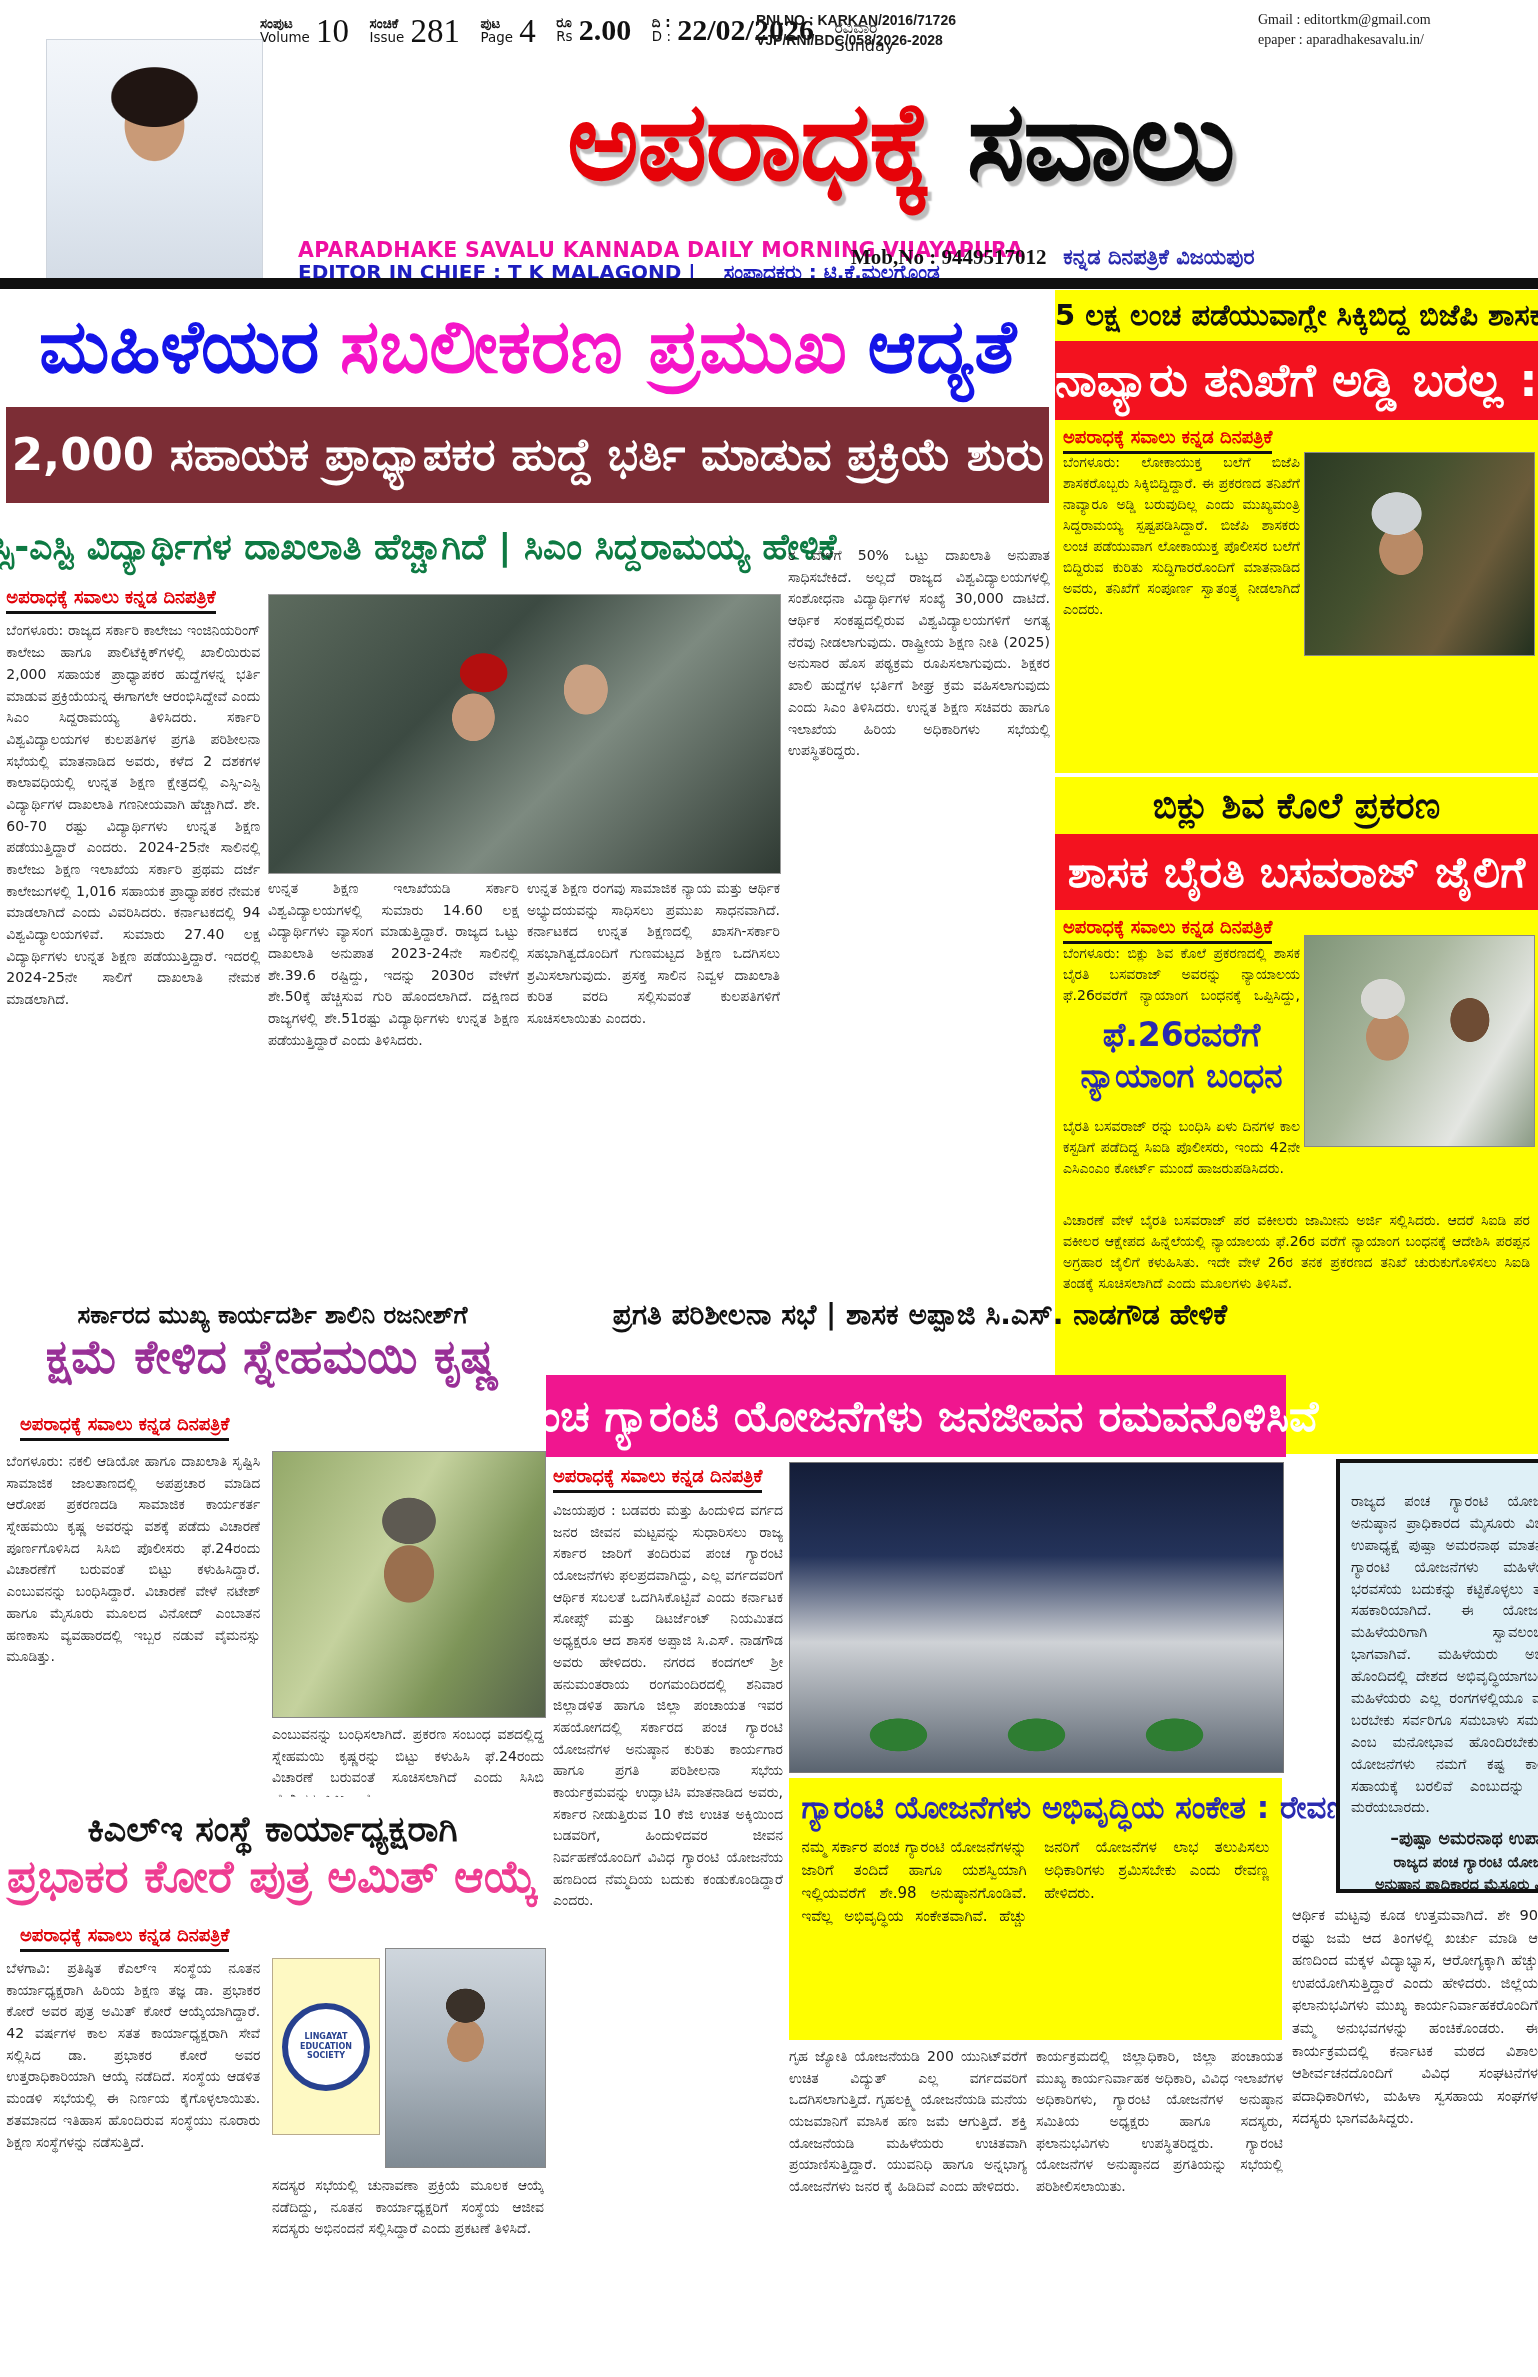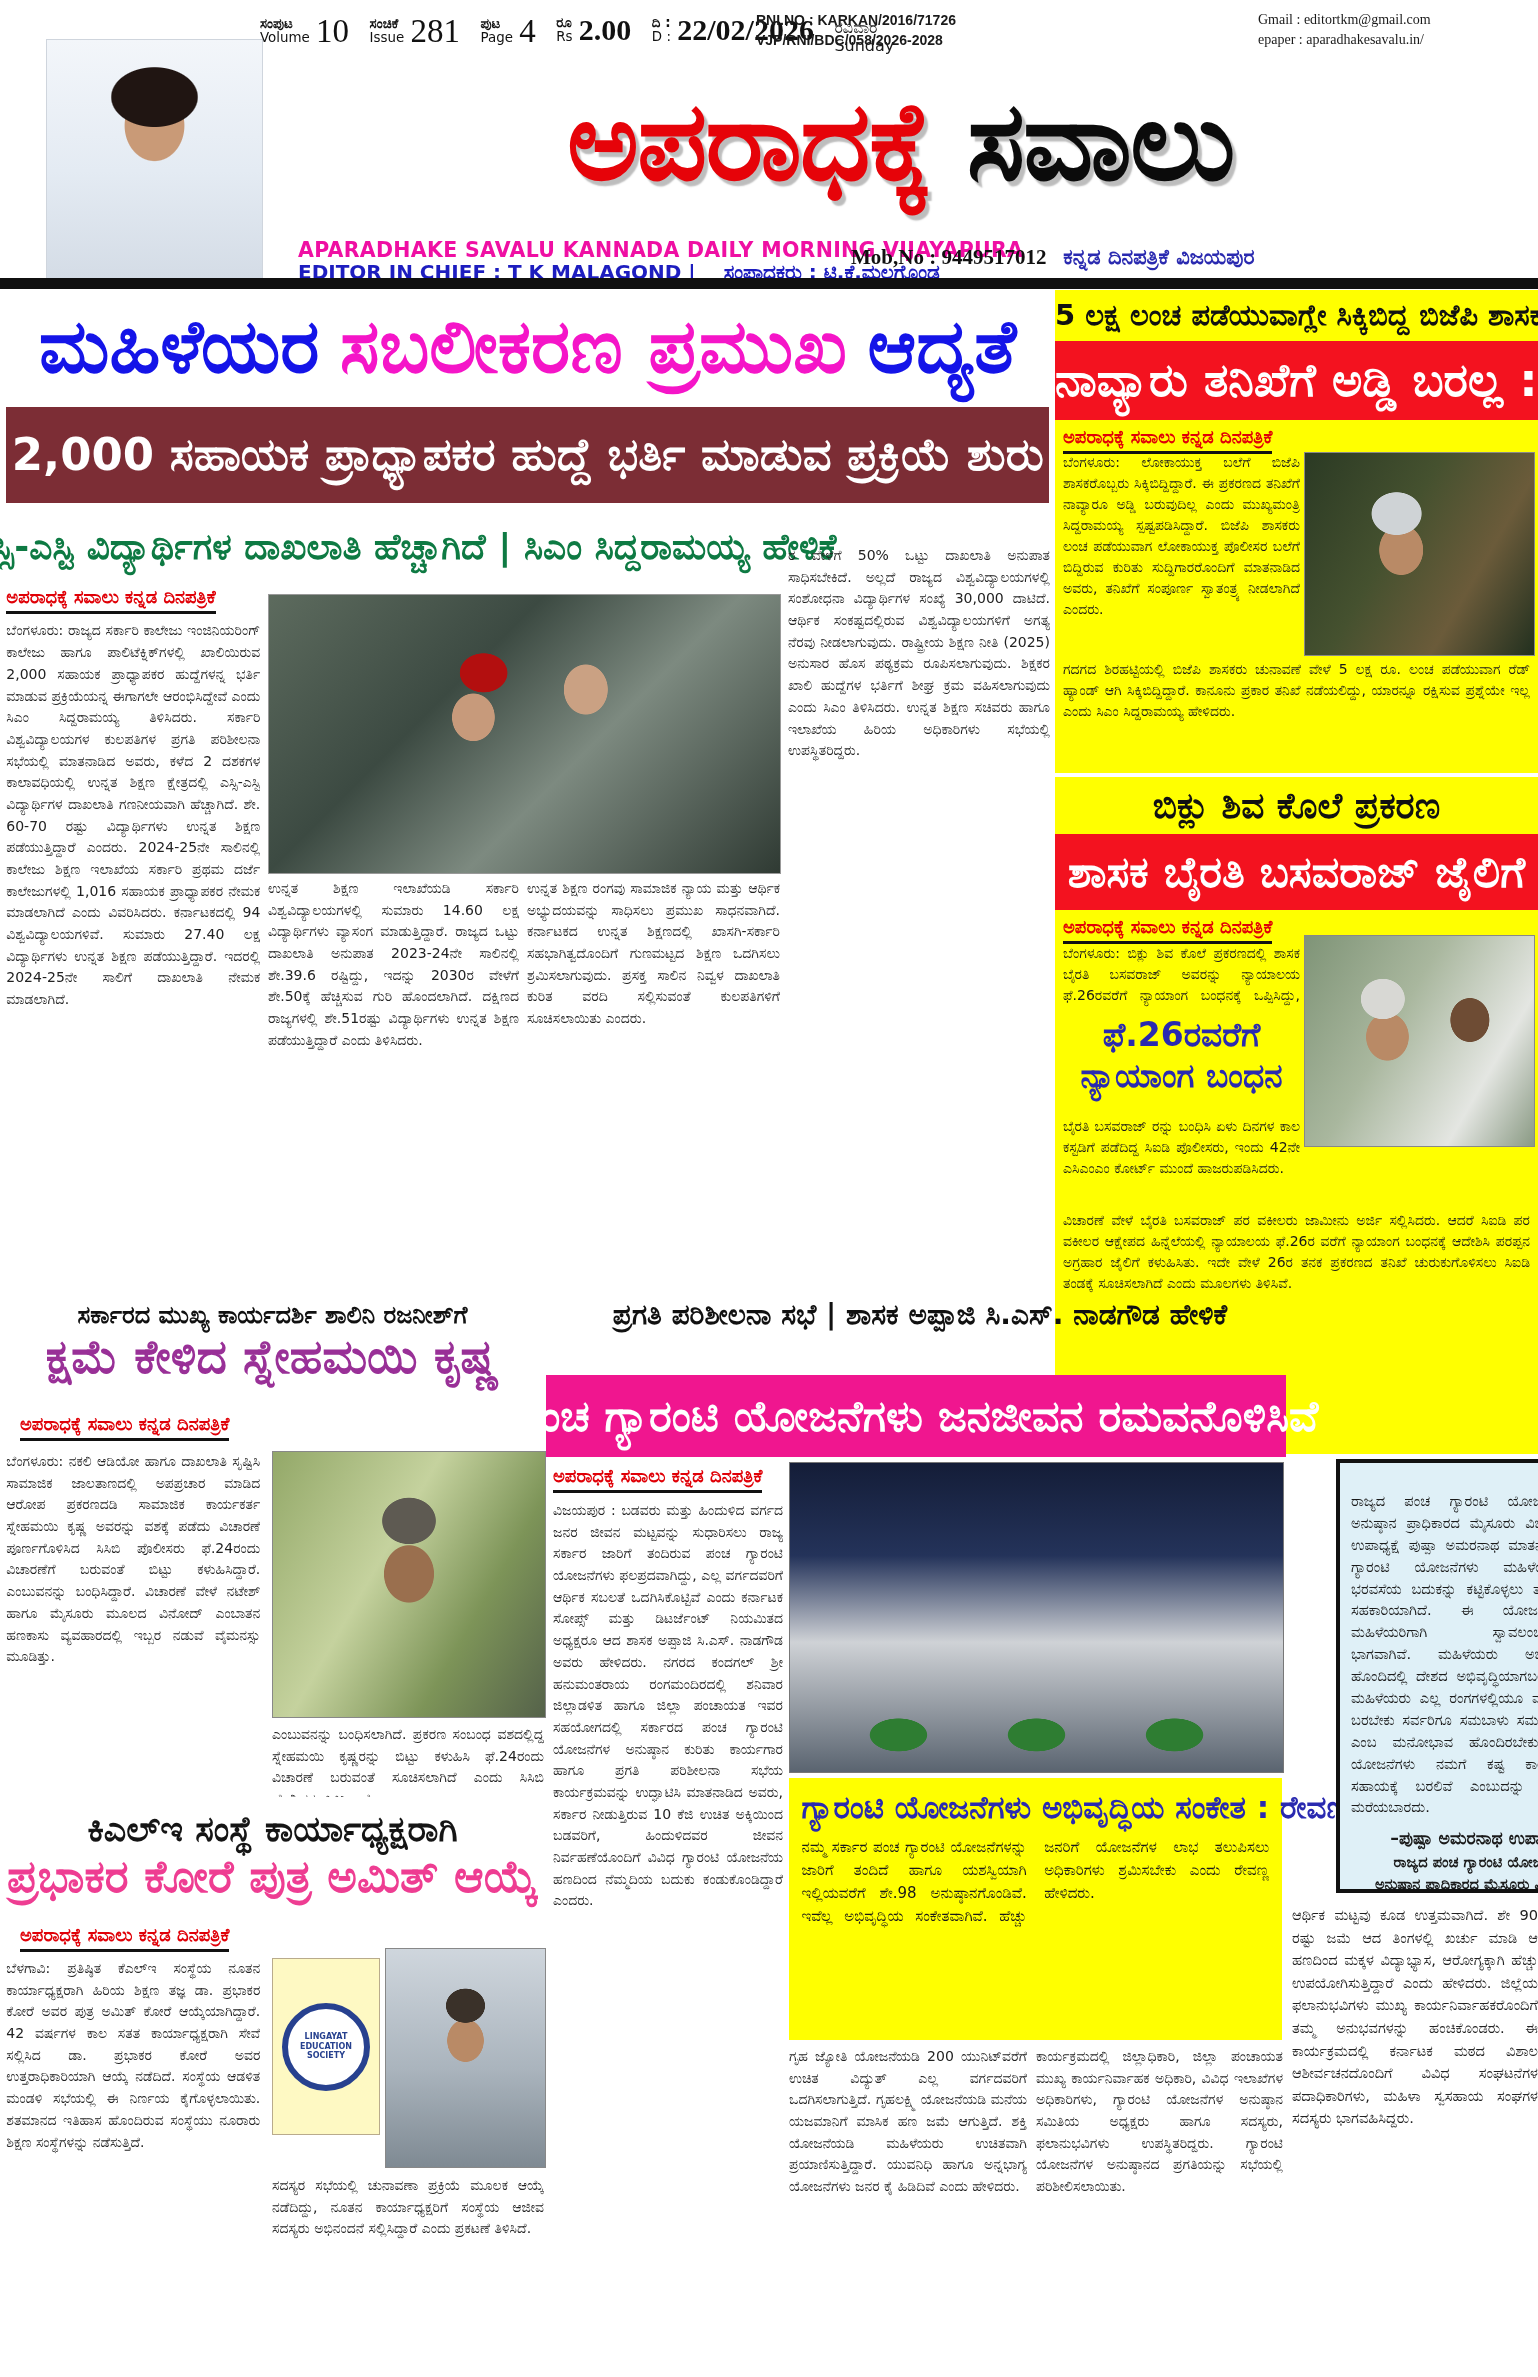--- a/index.html
+++ b/index.html
@@ -234,21 +234,20 @@
   <div class="abs lead-col2 bodytxt">ಉನ್ನತ ಶಿಕ್ಷಣ ಇಲಾಖೆಯಡಿ ಸರ್ಕಾರಿ ವಿಶ್ವವಿದ್ಯಾಲಯಗಳಲ್ಲಿ ಸುಮಾರು 14.60 ಲಕ್ಷ ವಿದ್ಯಾರ್ಥಿಗಳು ವ್ಯಾಸಂಗ ಮಾಡುತ್ತಿದ್ದಾರೆ. ರಾಜ್ಯದ ಒಟ್ಟು ದಾಖಲಾತಿ ಅನುಪಾತ 2023-24ನೇ ಸಾಲಿನಲ್ಲಿ ಶೇ.39.6 ರಷ್ಟಿದ್ದು, ಇದನ್ನು 2030ರ ವೇಳೆಗೆ ಶೇ.50ಕ್ಕೆ ಹೆಚ್ಚಿಸುವ ಗುರಿ ಹೊಂದಲಾಗಿದೆ. ದಕ್ಷಿಣದ ರಾಜ್ಯಗಳಲ್ಲಿ ಶೇ.51ರಷ್ಟು ವಿದ್ಯಾರ್ಥಿಗಳು ಉನ್ನತ ಶಿಕ್ಷಣ ಪಡೆಯುತ್ತಿದ್ದಾರೆ ಎಂದು ತಿಳಿಸಿದರು.</div>
   <div class="abs lead-col3 bodytxt">ಉನ್ನತ ಶಿಕ್ಷಣ ರಂಗವು ಸಾಮಾಜಿಕ ನ್ಯಾಯ ಮತ್ತು ಆರ್ಥಿಕ ಅಭ್ಯುದಯವನ್ನು ಸಾಧಿಸಲು ಪ್ರಮುಖ ಸಾಧನವಾಗಿದೆ. ಕರ್ನಾಟಕದ ಉನ್ನತ ಶಿಕ್ಷಣದಲ್ಲಿ ಖಾಸಗಿ-ಸರ್ಕಾರಿ ಸಹಭಾಗಿತ್ವದೊಂದಿಗೆ ಗುಣಮಟ್ಟದ ಶಿಕ್ಷಣ ಒದಗಿಸಲು ಶ್ರಮಿಸಲಾಗುವುದು. ಪ್ರಸಕ್ತ ಸಾಲಿನ ನಿವ್ವಳ ದಾಖಲಾತಿ ಕುರಿತ ವರದಿ ಸಲ್ಲಿಸುವಂತೆ ಕುಲಪತಿಗಳಿಗೆ ಸೂಚಿಸಲಾಯಿತು ಎಂದರು.</div>
   <div class="abs lead-col4 bodytxt">ರ ವೇಳೆಗೆ 50% ಒಟ್ಟು ದಾಖಲಾತಿ ಅನುಪಾತ ಸಾಧಿಸಬೇಕಿದೆ. ಅಲ್ಲದೆ ರಾಜ್ಯದ ವಿಶ್ವವಿದ್ಯಾಲಯಗಳಲ್ಲಿ ಸಂಶೋಧನಾ ವಿದ್ಯಾರ್ಥಿಗಳ ಸಂಖ್ಯೆ 30,000 ದಾಟಿದೆ. ಆರ್ಥಿಕ ಸಂಕಷ್ಟದಲ್ಲಿರುವ ವಿಶ್ವವಿದ್ಯಾಲಯಗಳಿಗೆ ಅಗತ್ಯ ನೆರವು ನೀಡಲಾಗುವುದು. ರಾಷ್ಟ್ರೀಯ ಶಿಕ್ಷಣ ನೀತಿ (2025) ಅನುಸಾರ ಹೊಸ ಪಠ್ಯಕ್ರಮ ರೂಪಿಸಲಾಗುವುದು. ಶಿಕ್ಷಕರ ಖಾಲಿ ಹುದ್ದೆಗಳ ಭರ್ತಿಗೆ ಶೀಘ್ರ ಕ್ರಮ ವಹಿಸಲಾಗುವುದು ಎಂದು ಸಿಎಂ ತಿಳಿಸಿದರು. ಉನ್ನತ ಶಿಕ್ಷಣ ಸಚಿವರು ಹಾಗೂ ಇಲಾಖೆಯ ಹಿರಿಯ ಅಧಿಕಾರಿಗಳು ಸಭೆಯಲ್ಲಿ ಉಪಸ್ಥಿತರಿದ್ದರು.</div>
 
   <div class="abs rp rp1">
     <div class="rp-top">5 ಲಕ್ಷ ಲಂಚ ಪಡೆಯುವಾಗ್ಲೇ ಸಿಕ್ಕಿಬಿದ್ದ ಬಿಜೆಪಿ ಶಾಸಕ</div>
     <div class="rp-red">ನಾವ್ಯಾರು ತನಿಖೆಗೆ ಅಡ್ಡಿ ಬರಲ್ಲ : ಸಿಎಂ</div>
     <div class="rp-byline"><span class="byline">ಅಪರಾಧಕ್ಕೆ ಸವಾಲು ಕನ್ನಡ ದಿನಪತ್ರಿಕೆ</span></div>
     <div class="sid-photo"></div>
     <div class="rp-body rp1-col1">ಬೆಂಗಳೂರು: ಲೋಕಾಯುಕ್ತ ಬಲೆಗೆ ಬಿಜೆಪಿ ಶಾಸಕರೊಬ್ಬರು ಸಿಕ್ಕಿಬಿದ್ದಿದ್ದಾರೆ. ಈ ಪ್ರಕರಣದ ತನಿಖೆಗೆ ನಾವ್ಯಾರೂ ಅಡ್ಡಿ ಬರುವುದಿಲ್ಲ ಎಂದು ಮುಖ್ಯಮಂತ್ರಿ ಸಿದ್ದರಾಮಯ್ಯ ಸ್ಪಷ್ಟಪಡಿಸಿದ್ದಾರೆ. ಬಿಜೆಪಿ ಶಾಸಕರು ಲಂಚ ಪಡೆಯುವಾಗ ಲೋಕಾಯುಕ್ತ ಪೊಲೀಸರ ಬಲೆಗೆ ಬಿದ್ದಿರುವ ಕುರಿತು ಸುದ್ದಿಗಾರರೊಂದಿಗೆ ಮಾತನಾಡಿದ ಅವರು, ತನಿಖೆಗೆ ಸಂಪೂರ್ಣ ಸ್ವಾತಂತ್ರ್ಯ ನೀಡಲಾಗಿದೆ ಎಂದರು.</div>
-    <div class="rp-body rp1-col2">ಗದಗದ ಶಿರಹಟ್ಟಿಯಲ್ಲಿ ಬಿಜೆಪಿ ಶಾಸಕರು ಚುನಾವಣೆ ವೇಳೆ 5 ಲಕ್ಷ ರೂ. ಲಂಚ ಪಡೆಯುವಾಗ ರೆಡ್ ಹ್ಯಾಂಡ್ ಆಗಿ ಸಿಕ್ಕಿಬಿದ್ದಿದ್ದಾರೆ. ಕಾನೂನು ಪ್ರಕಾರ ತನಿಖೆ ನಡೆಯಲಿದ್ದು, ಯಾರನ್ನೂ ರಕ್ಷಿಸುವ ಪ್ರಶ್ನೆಯೇ ಇಲ್ಲ ಎಂದು ಸಿಎಂ ಸಿದ್ದರಾಮಯ್ಯ ಹೇಳಿದರು.</div>
   </div>
 
   <div class="abs rp rp2">
     <div class="rp-top">ಬಿಕ್ಲು ಶಿವ ಕೊಲೆ ಪ್ರಕರಣ</div>
     <div class="rp-red">ಶಾಸಕ ಬೈರತಿ ಬಸವರಾಜ್ ಜೈಲಿಗೆ</div>
     <div class="rp-byline"><span class="byline">ಅಪರಾಧಕ್ಕೆ ಸವಾಲು ಕನ್ನಡ ದಿನಪತ್ರಿಕೆ</span></div>
     <div class="byr-photo"></div>
     <div class="rp-body rp2-col1" style="height:68px;">ಬೆಂಗಳೂರು: ಬಿಕ್ಲು ಶಿವ ಕೊಲೆ ಪ್ರಕರಣದಲ್ಲಿ ಶಾಸಕ ಬೈರತಿ ಬಸವರಾಜ್ ಅವರನ್ನು ನ್ಯಾಯಾಲಯ ಫೆ.26ರವರೆಗೆ ನ್ಯಾಯಾಂಗ ಬಂಧನಕ್ಕೆ ಒಪ್ಪಿಸಿದ್ದು, ಜೈಲಿಗೆ ಕಳುಹಿಸಲಾಗಿದೆ.</div>
     <div class="rp2-subhead">ಫೆ.26ರವರೆಗೆ ನ್ಯಾಯಾಂಗ ಬಂಧನ</div>
     <div class="rp-body rp2-col1b">ಬೈರತಿ ಬಸವರಾಜ್ ರನ್ನು ಬಂಧಿಸಿ ಏಳು ದಿನಗಳ ಕಾಲ ಕಸ್ಟಡಿಗೆ ಪಡೆದಿದ್ದ ಸಿಐಡಿ ಪೊಲೀಸರು, ಇಂದು 42ನೇ ಎಸಿಎಂಎಂ ಕೋರ್ಟ್ ಮುಂದೆ ಹಾಜರುಪಡಿಸಿದರು.</div>

